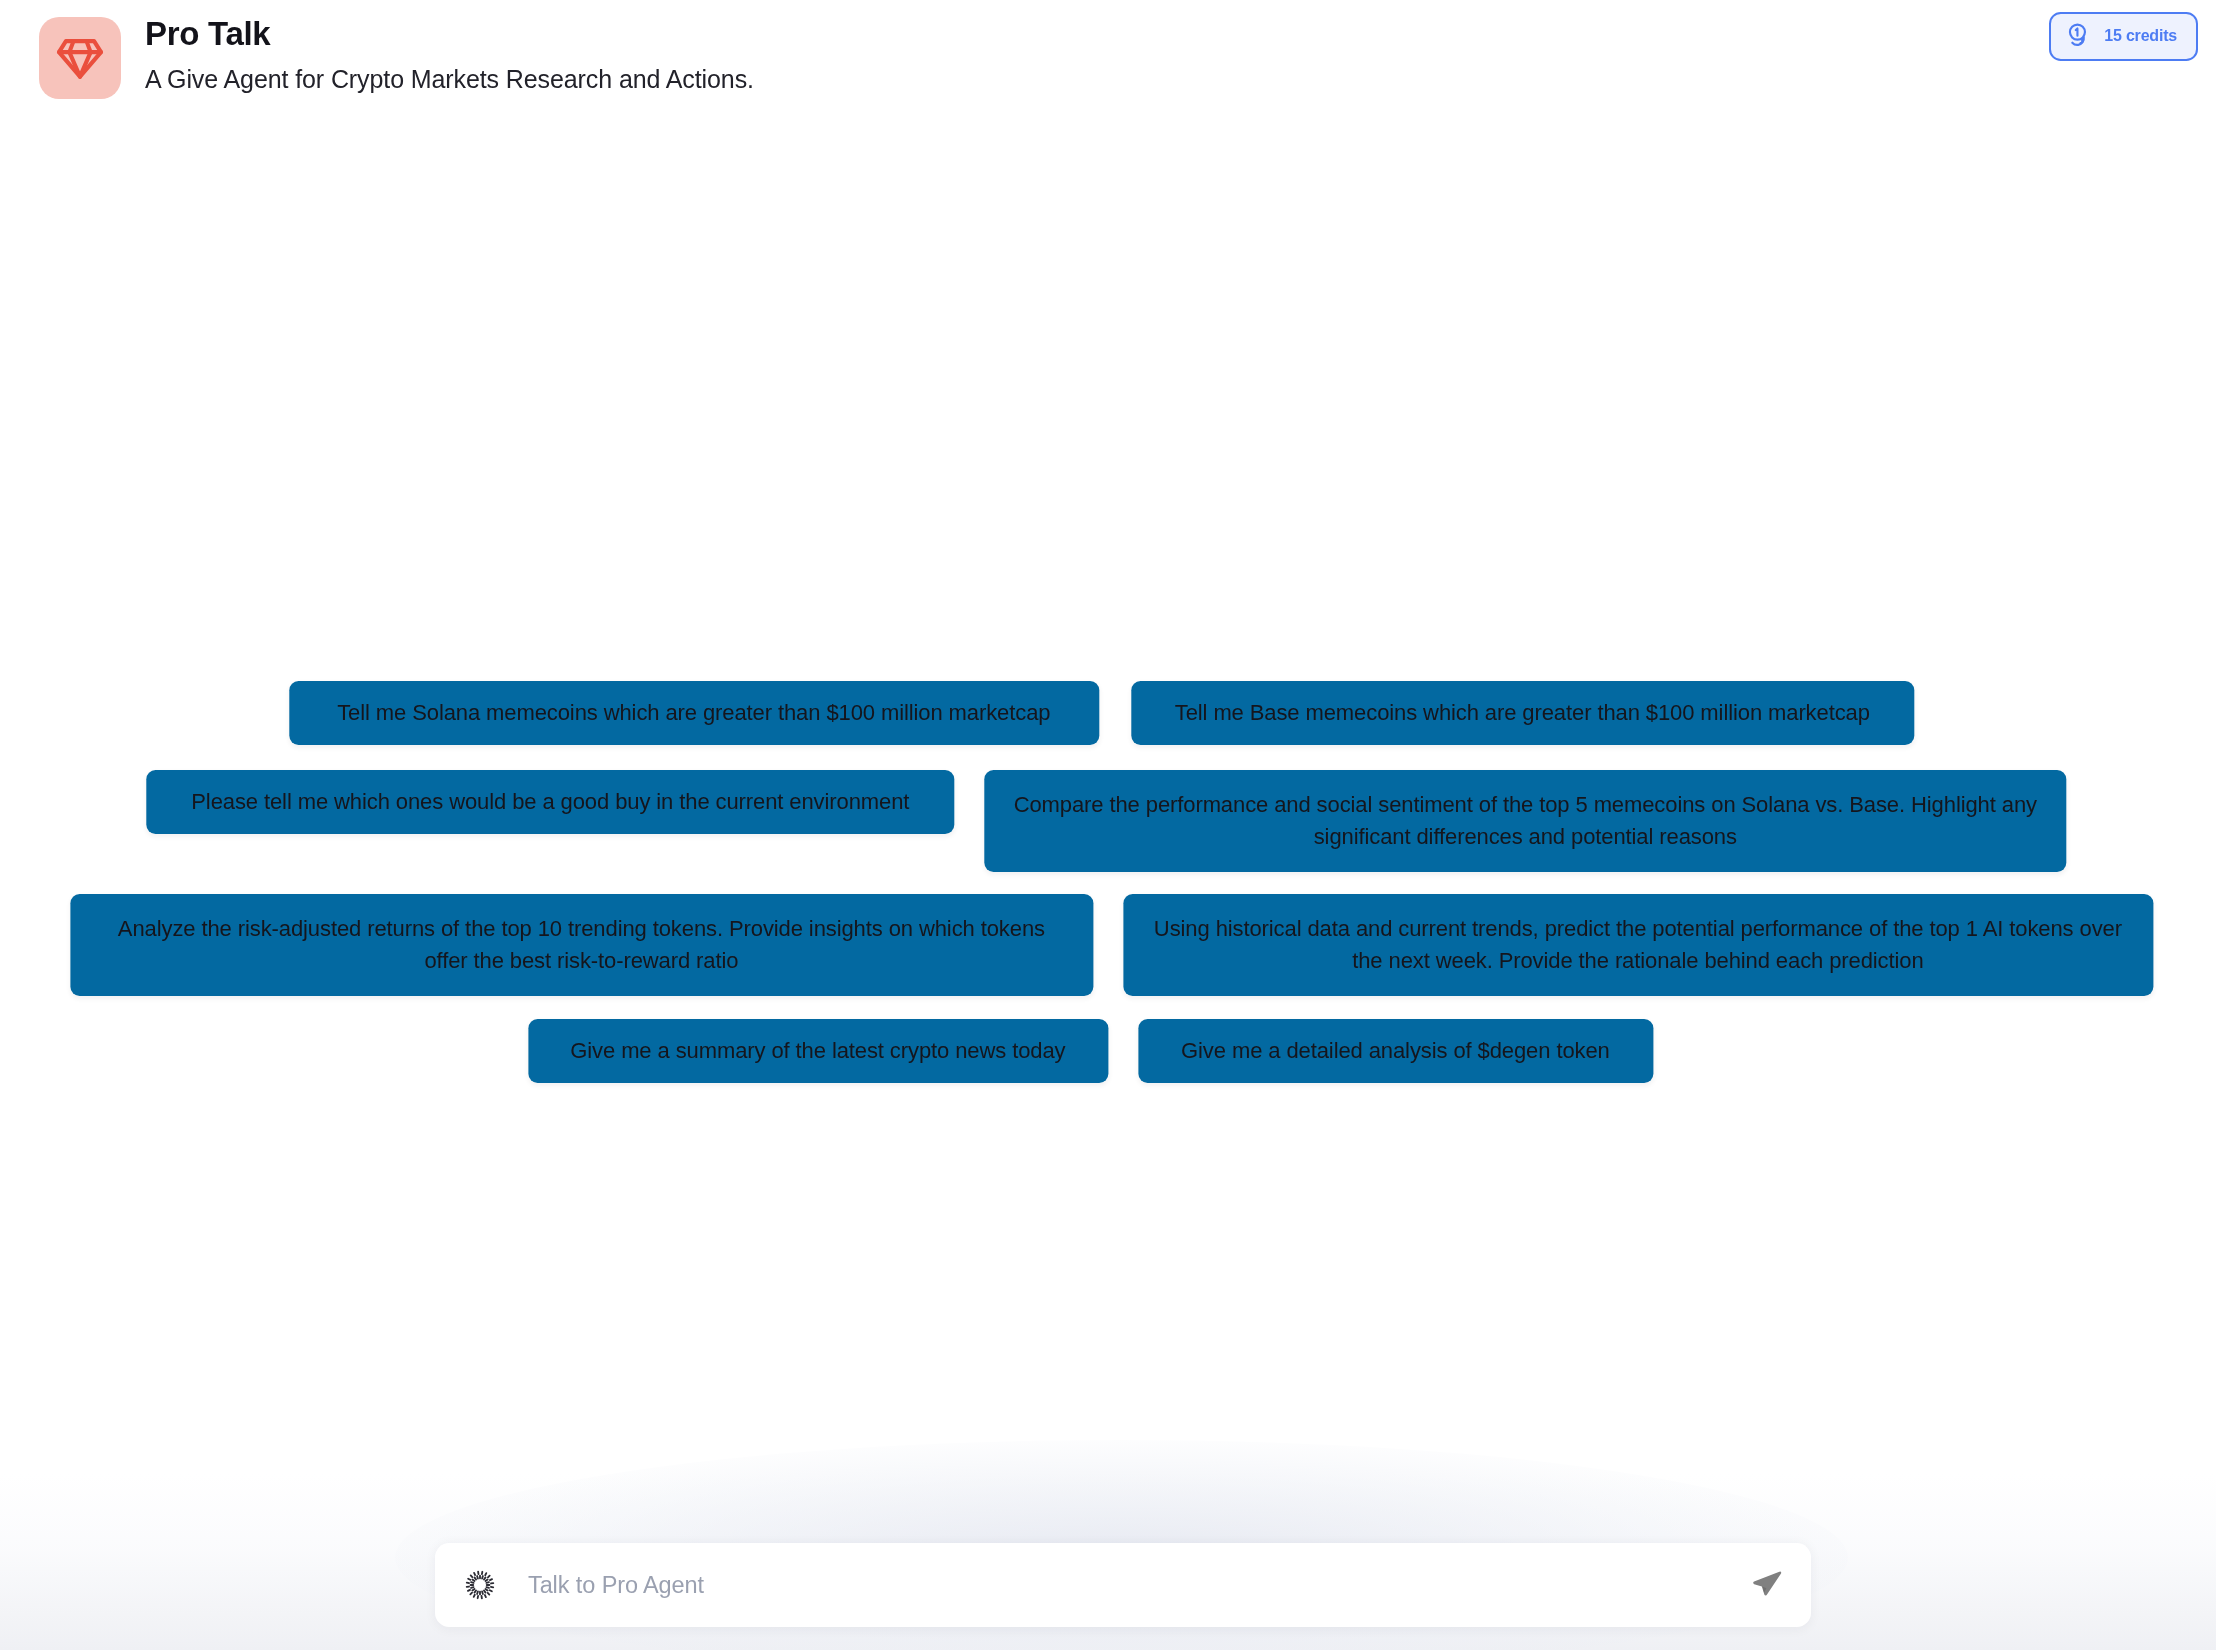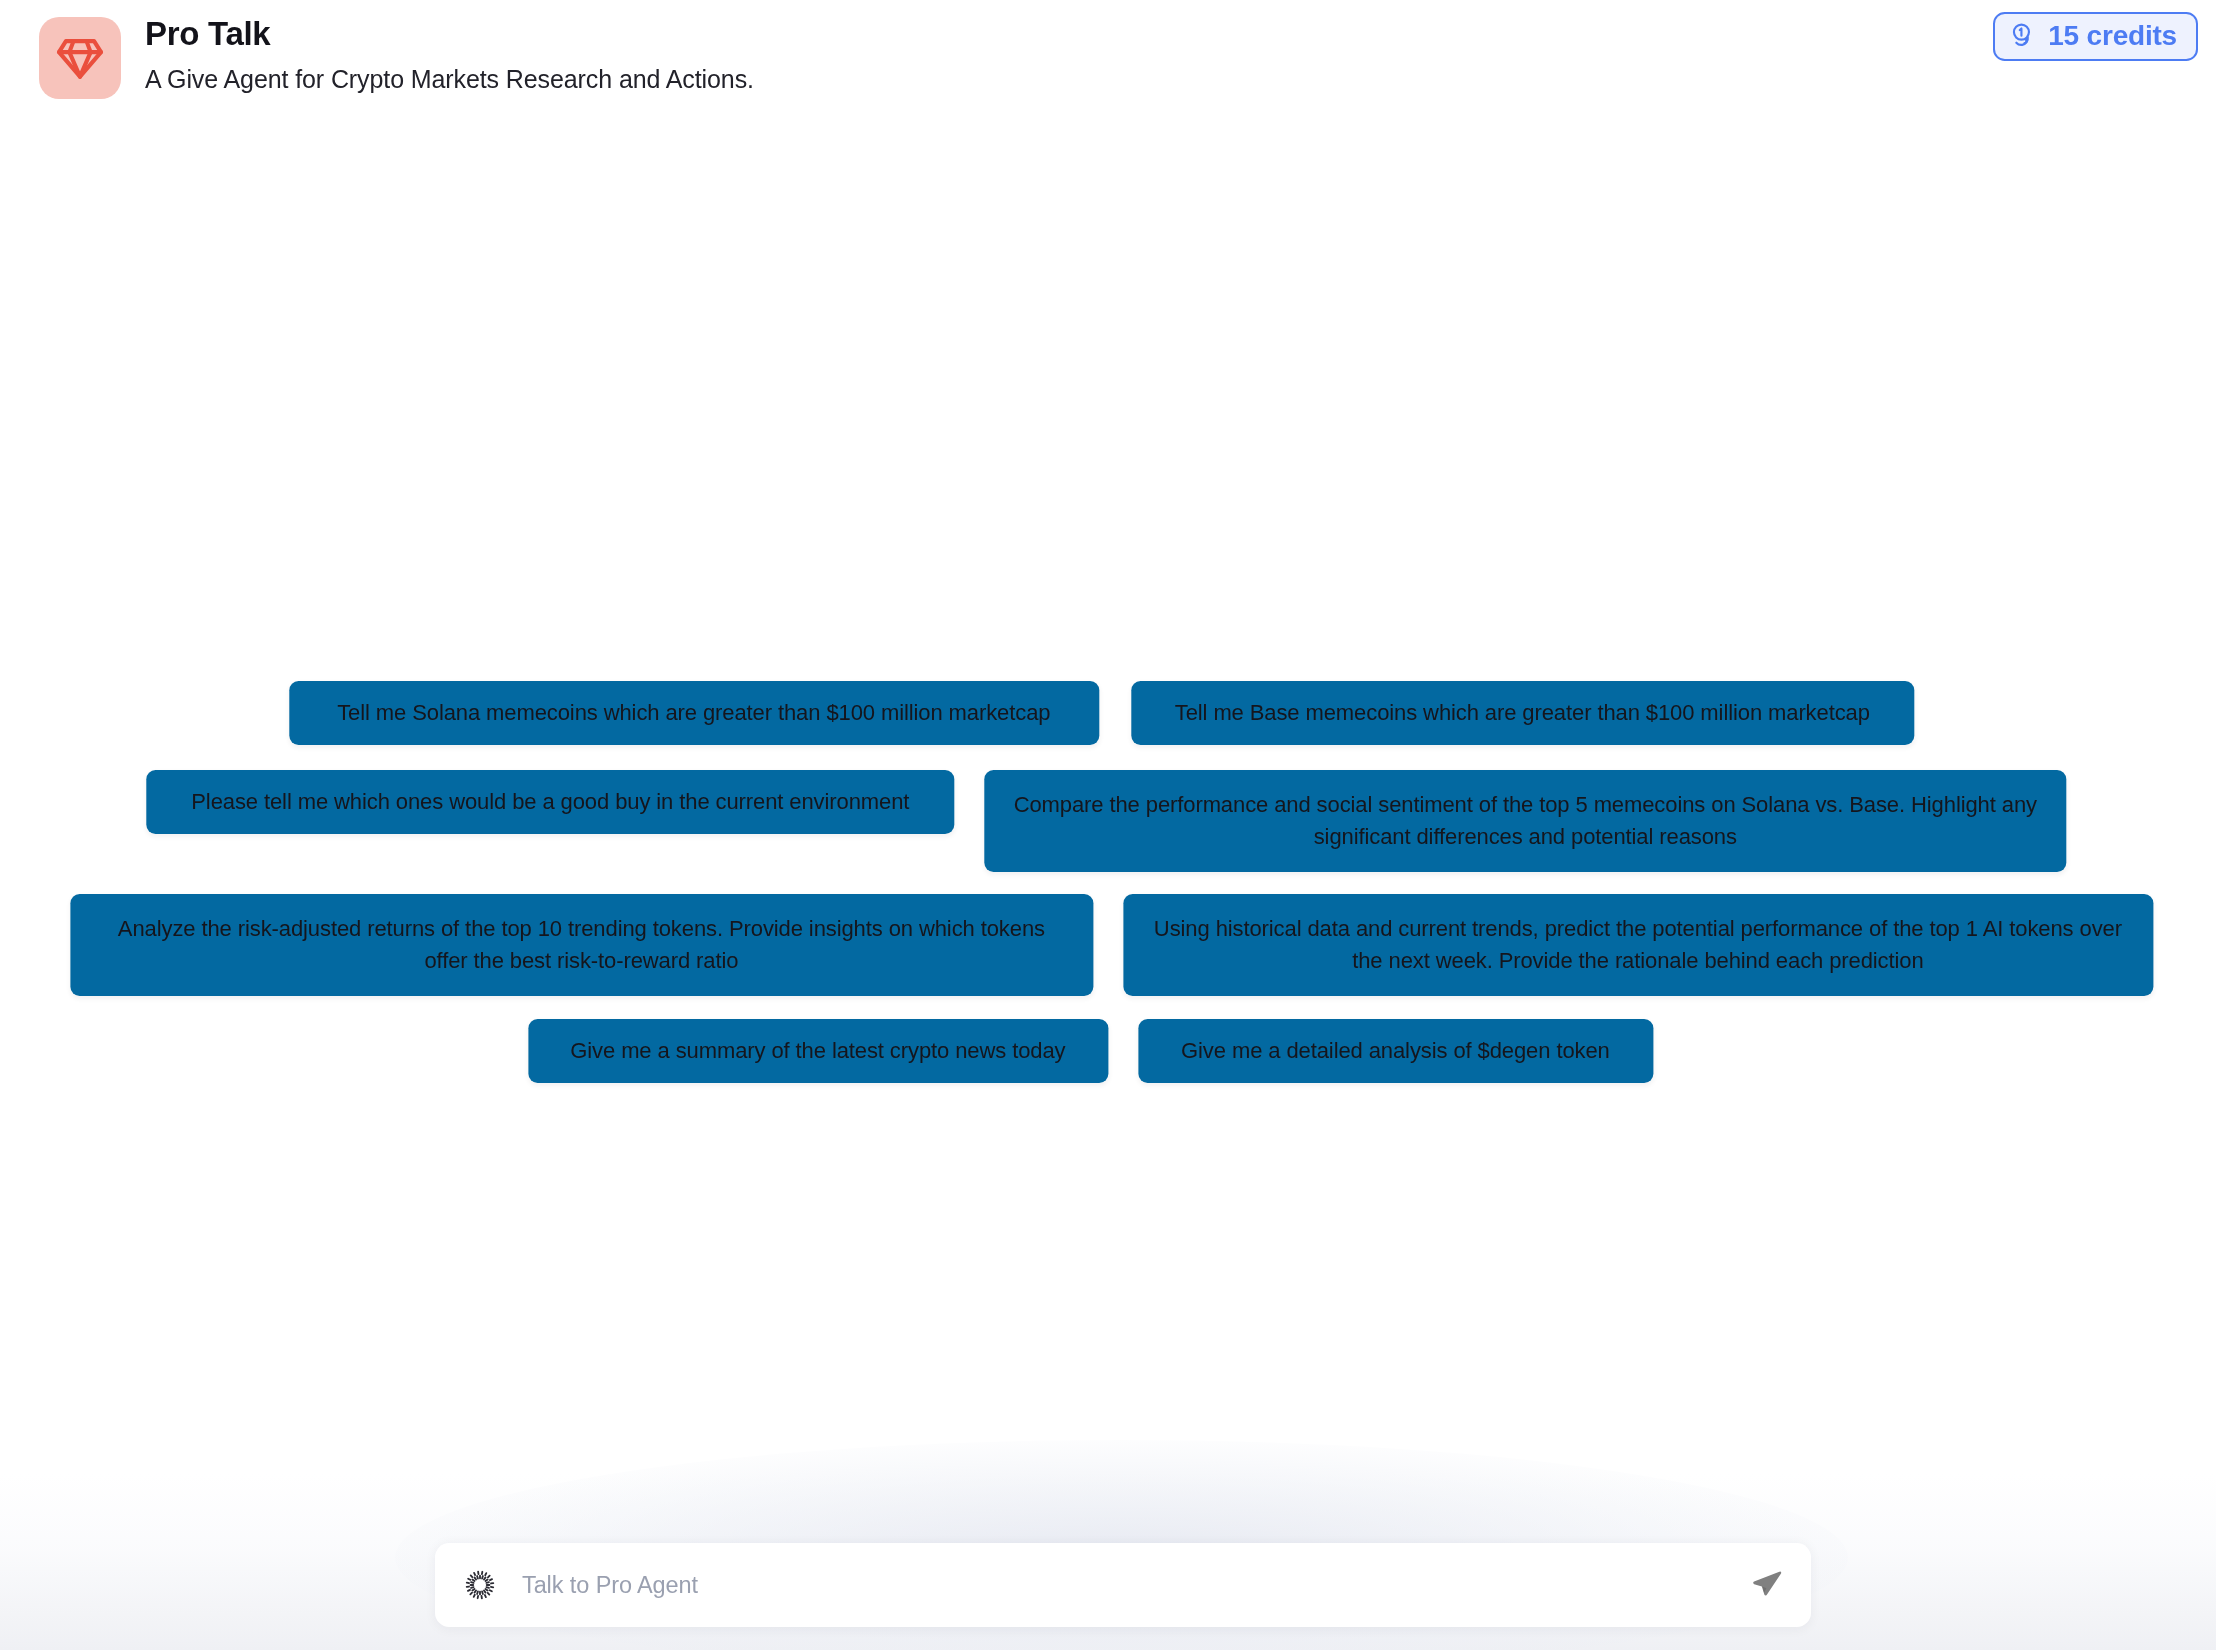--- a/index.html
+++ b/index.html
@@ -75,21 +75,21 @@
     padding: 0 18.5px 0 15px;
     border: 2.5px solid #4d7cf3;
     border-radius: 11.8px;
     background: #eef2fe;
     display: flex;
     align-items: center;
     gap: 10px;
     cursor: pointer;
   }
   .credits-label {
-    font-size: 28px;
+    font-size: 16px;
     font-weight: bold;
     color: #4d7cf3;
     letter-spacing: -0.2px;
     white-space: nowrap;
   }
   .coins-icon { display: block; }
 
   
   .suggestions {
     position: absolute;
@@ -198,21 +198,21 @@
 
   .composer-input {
     flex: 1 1 auto;
     border: none;
     outline: none;
     background: transparent;
     font-family: "Liberation Sans", sans-serif;
     font-size: 23.5px;
     color: #1c1c24;
     letter-spacing: -0.1px;
-    margin-left: 20px;
+    margin-left: 26px;
     height: 50px;
   }
   .composer-input::placeholder {
     color: #9aa0b0;
   }
 
   .send-button {
     flex: 0 0 auto;
     width: 52px;
     height: 52px;

